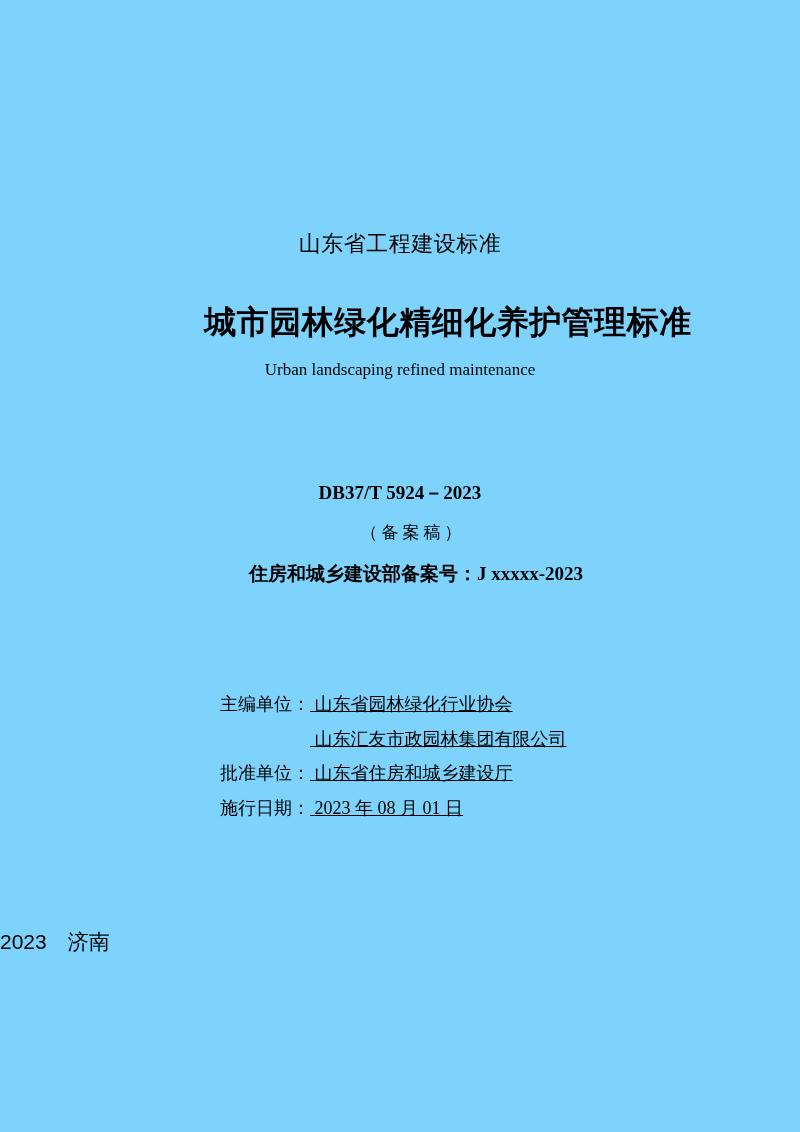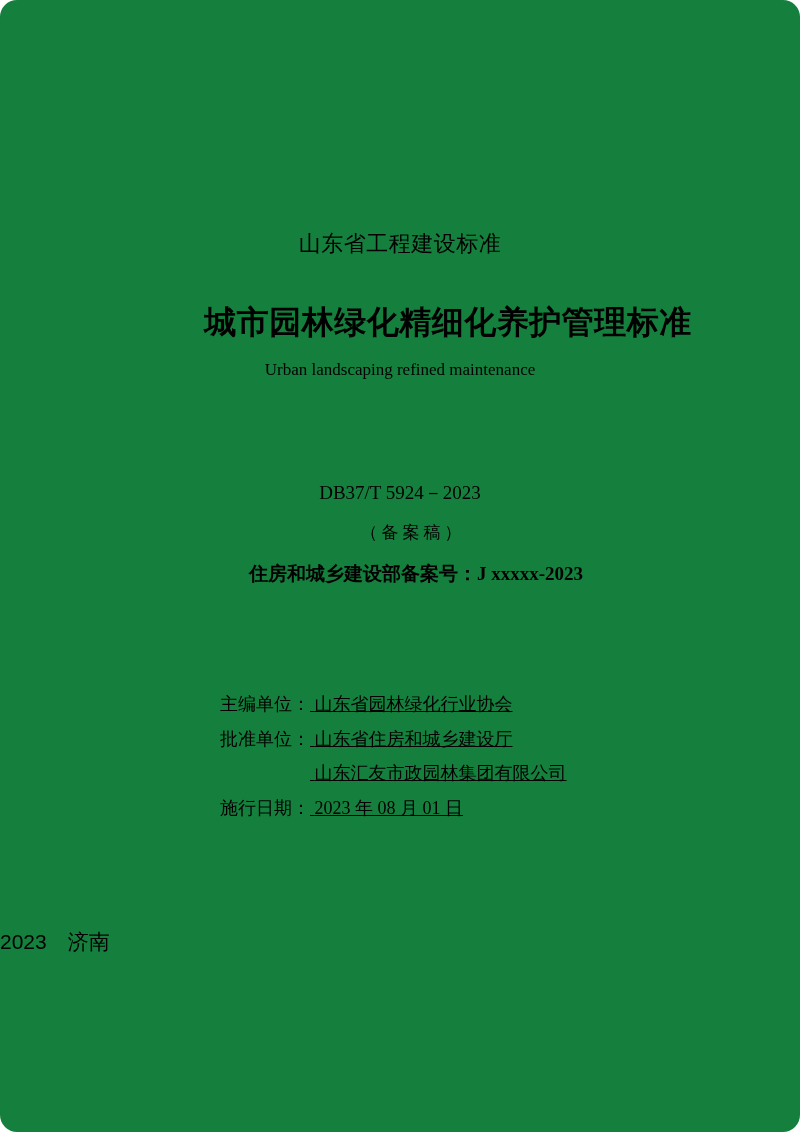--- a/index.html
+++ b/index.html
@@ -7,23 +7,22 @@
   body {
     width: 800px;
     height: 1132px;
     font-family: "Liberation Serif", serif;
     color: #000000;
   }
   .page {
     position: relative;
     width: 800px;
     height: 1132px;
-    background: #15803d;
+    background: #7dd3fc;
     overflow: hidden;
-    border-radius: 17px;
   }
   .header-label {
     position: absolute;
     top: 232px;
     left: 0;
     width: 100%;
     text-align: center;
     font-family: "Liberation Sans", sans-serif;
     font-size: 22px;
     line-height: 24px;
@@ -54,21 +53,21 @@
     font-weight: normal;
   }
   .standard-code {
     position: absolute;
     top: 480px;
     left: 0;
     width: 100%;
     text-align: center;
     font-family: "Liberation Serif", serif;
     font-size: 19px;
-    font-weight: normal;
+    font-weight: bold;
     line-height: 26px;
   }
   .draft-note {
     position: absolute;
     top: 520px;
     left: 11px;
     width: 100%;
     text-align: center;
     font-family: "Liberation Serif", serif;
     font-size: 17px;
@@ -134,26 +133,26 @@
   <div class="draft-note">（备案稿）</div>
 
   <div class="record-number">住房和城乡建设部备案号：J xxxxx-2023</div>
 
   <div class="info-block">
     <div class="info-row">
       <span class="info-label">主编单位：</span>
       <span class="info-value">山东省园林绿化行业协会</span>
     </div>
     <div class="info-row">
+      <span class="info-label"></span>
+      <span class="info-value">山东汇友市政园林集团有限公司</span>
+    </div>
+    <div class="info-row">
       <span class="info-label">批准单位：</span>
       <span class="info-value">山东省住房和城乡建设厅</span>
-    </div>
-    <div class="info-row">
-      <span class="info-label"></span>
-      <span class="info-value">山东汇友市政园林集团有限公司</span>
     </div>
     <div class="info-row">
       <span class="info-label">施行日期：</span>
       <span class="info-value">2023 年 08 月 01 日</span>
     </div>
   </div>
 
   <div class="footer-line">2023　济南</div>
 
 </div>

